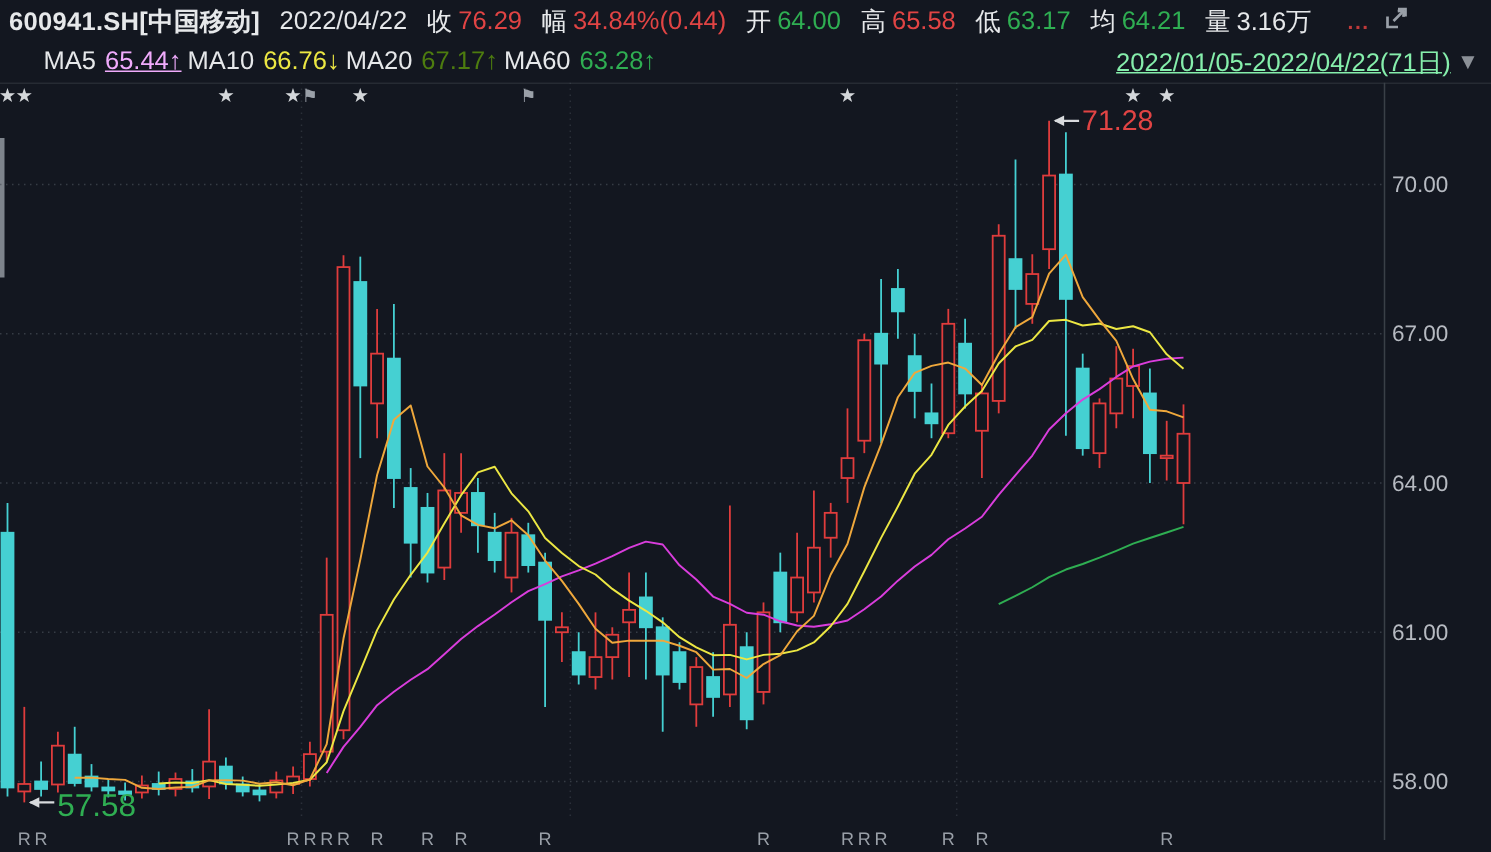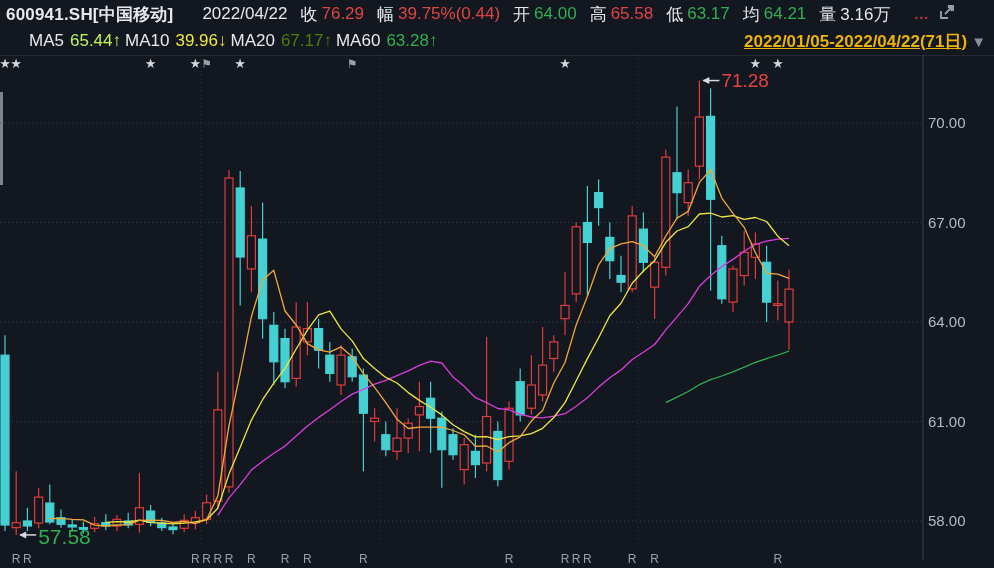--- a/index.html
+++ b/index.html
@@ -3,46 +3,46 @@
 <meta charset="utf-8">
 <style>
   html,body{margin:0;padding:0;background:#131720;width:994px;height:568px;overflow:hidden;
     font-family:"Liberation Sans","DejaVu Sans",sans-serif;-webkit-font-smoothing:antialiased;}
   #app{position:relative;width:994px;height:568px;background:#131720;}
   .bar{position:absolute;left:0;width:994px;height:28px;display:flex;align-items:center;
     font-size:17px;white-space:nowrap;color:#e6e8ea;}
   #bar1{top:0;}
   #bar2{top:27px;border-bottom:1px solid #262b33;padding-left:24px;}
   .w{color:#e6e8ea;} .red{color:#e14444;} .grn{color:#2fae52;}
-  .org{color:#bef264;} .yel{color:#ece743;} .mag{color:#4d7c0f;}
+  .org{color:#f0abfc;text-decoration:underline;} .yel{color:#ece743;} .mag{color:#4d7c0f;}
   .sym{margin-left:6px;font-weight:bold;letter-spacing:.2px;}
-  .dt{margin-left:29px;}
+  .dt{margin-left:13px;}
   .lb{margin-left:13px;} .vl{margin-left:4px;}
   .dots{margin-left:24px;color:#c03a3a;font-weight:bold;letter-spacing:1px;font-size:14px;cursor:pointer;}
   .popout{margin-left:8px;cursor:pointer;display:inline-block;}
   .ma-lb{margin-left:4px;} .ma-lb:first-child{margin-left:5px;} .ma-vl{margin-left:6px;}
   .spacer{flex:1;}
-  .range{color:#eab308;text-decoration:underline;cursor:pointer;font-weight:bold;}
+  .range{color:#86efac;text-decoration:underline;cursor:pointer;}
   .tri{color:#8b9097;font-size:15px;margin-left:4px;cursor:pointer;}
   .lock{margin-left:8px;margin-right:8px;cursor:pointer;display:inline-block;}
   #chartwrap{position:absolute;left:0;top:55px;width:994px;height:513px;}
   svg text{font-family:"Liberation Sans","DejaVu Sans",sans-serif;}
 </style>
 </head>
 <body>
 
 <div id="app">
 
   <div class="bar" id="bar1">
     <span class="sym">600941.SH[中国移动]</span>
     <span class="dt w">2022/04/22</span>
     <span class="lb w">收</span>
     <span class="vl red">76.29</span>
     <span class="lb w">幅</span>
-    <span class="vl red">39.75%(0.44)</span>
+    <span class="vl red">34.84%(0.44)</span>
     <span class="lb w">开</span>
     <span class="vl grn">64.00</span>
     <span class="lb w">高</span>
     <span class="vl red">65.58</span>
     <span class="lb w">低</span>
     <span class="vl grn">63.17</span>
     <span class="lb w">均</span>
     <span class="vl grn">64.21</span>
     <span class="lb w">量</span>
     <span class="vl w">3.16万</span>
@@ -54,21 +54,21 @@
         <path d="M8 12 L15 5" stroke="#9aa0a8" stroke-width="1.8"></path>
         <path d="M15 5 l-4.2 0.4 M15 5 l-0.4 4.2" stroke="#9aa0a8" stroke-width="1.8"></path>
       </svg>
     </span>
   </div>
 
   <div class="bar" id="bar2">
     <span class="ma-lb w">MA5</span>
     <span class="ma-vl org">65.44↑</span>
     <span class="ma-lb w">MA10</span>
-    <span class="ma-vl yel">39.96↓</span>
+    <span class="ma-vl yel">66.76↓</span>
     <span class="ma-lb w">MA20</span>
     <span class="ma-vl mag">67.17↑</span>
     <span class="ma-lb w">MA60</span>
     <span class="ma-vl grn">63.28↑</span>
     <span class="spacer"></span>
     <span class="range">2022/01/05-2022/04/22(71日)</span>
     <span class="tri">▼</span>
     <span class="lock">
       <svg width="16" height="17" viewBox="0 0 16 17">
         <path d="M5 8 V5.6 a3 3 0 0 1 6 0 V7" fill="none" stroke="#f0a322" stroke-width="1.8"></path>

